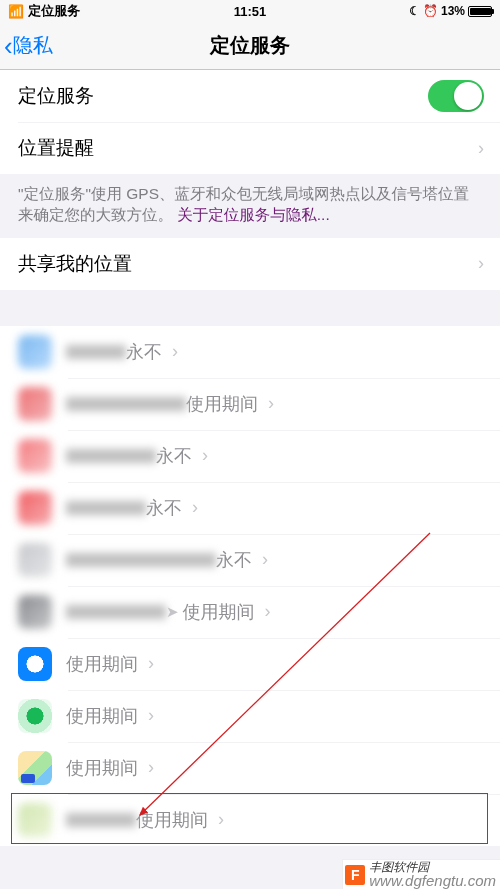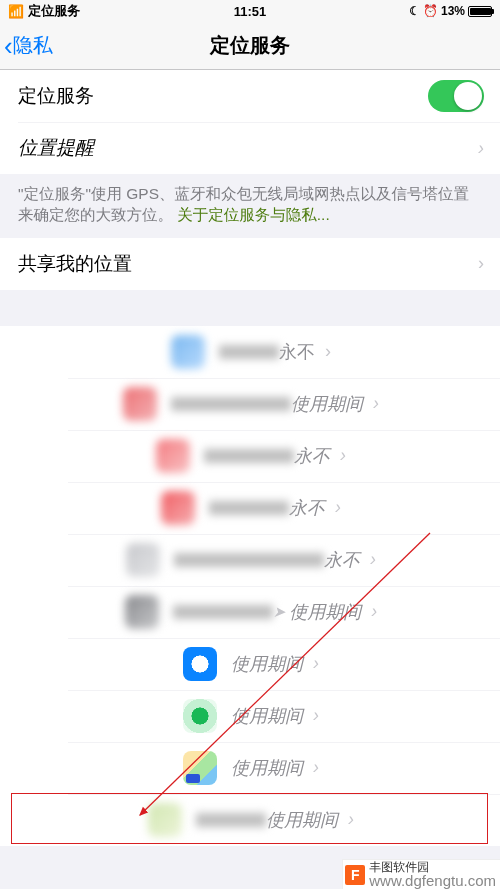--- a/index.html
+++ b/index.html
@@ -43,21 +43,21 @@
     }
     .chev-left { font-size: 26px; font-weight: 300; line-height: 1; margin-right: 0px; }
     .nav-title { font-size: 20px; font-weight: 600; }
     .section { background: #fff; }
     .row {
       display: flex;
       align-items: center;
       min-height: 52px;
       padding: 0 16px 0 18px;
     }
-    .row + .row { position: relative; font-style: italic; }
+    .row + .row { position: relative; }
     .row + .row::before {
       content: ""; position: absolute; top: 0; left: 18px; right: 0;
       height: 1px; background: #e5e5ea; transform: scaleY(0.5);
     }
     .row-label { flex: 1; font-size: 19px; color: #000; }
     .row-value { font-size: 18px; color: #8e8e93; margin-right: 10px; }
     .chev-right { color: #c7c7cc; font-size: 18px; font-weight: 400; }
     .switch {
       width: 56px; height: 32px; border-radius: 32px;
       background: #34c759; position: relative;
@@ -65,23 +65,23 @@
     .switch::after {
       content: ""; position: absolute; width: 28px; height: 28px;
       border-radius: 50%; background: #fff; right: 2px; top: 2px;
       box-shadow: 0 1px 3px rgba(0,0,0,0.3);
     }
     .info-block {
       padding: 10px 18px 12px;
       font-size: 15.5px; line-height: 1.35; color: #7d7d82;
       background: #f2f2f7;
     }
-    .info-link { color: #4d7c0f; }
+    .info-link { color: #701a75; }
     .gap { height: 36px; }
-    .app-row { padding-left: 18px; justify-content: center; }
+    .app-row { padding-left: 18px; }
     .app-row::before { left: 68px !important; }
     .app-icon {
       width: 34px; height: 34px; border-radius: 8px;
       margin-right: 14px; flex-shrink: 0;
     }
     .blur { filter: blur(4px); }
     .loc-arrow { color: #c5c5ca; margin-right: 4px; font-size: 15px; }
     .highlight-box {
       position: absolute;
       left: 11px; width: 477px;
@@ -103,21 +103,21 @@
       padding: 1px 4px 0 2px;
       border-top: 1px solid #eee;
       border-left: 1px solid #eee;
     }
     .wm-logo {
       width: 20px; height: 20px; background: #fb6017;
       color:#fff; font-weight:700; display:flex;
       align-items:center; justify-content:center;
       font-size:14px; margin-right:4px; border-radius:2px;
     }
-    .wm-text { line-height: 1.05; }
+    .wm-text { line-height: 1.05; font-style: italic; }
     .wm-url { font-size: 15px; color: #888; }
   </style>
 </head>
 <body>
 
 <div class="status-bar">
   <div class="status-left">
     <span>📶</span>
     <span>定位服务</span>
   </div>

